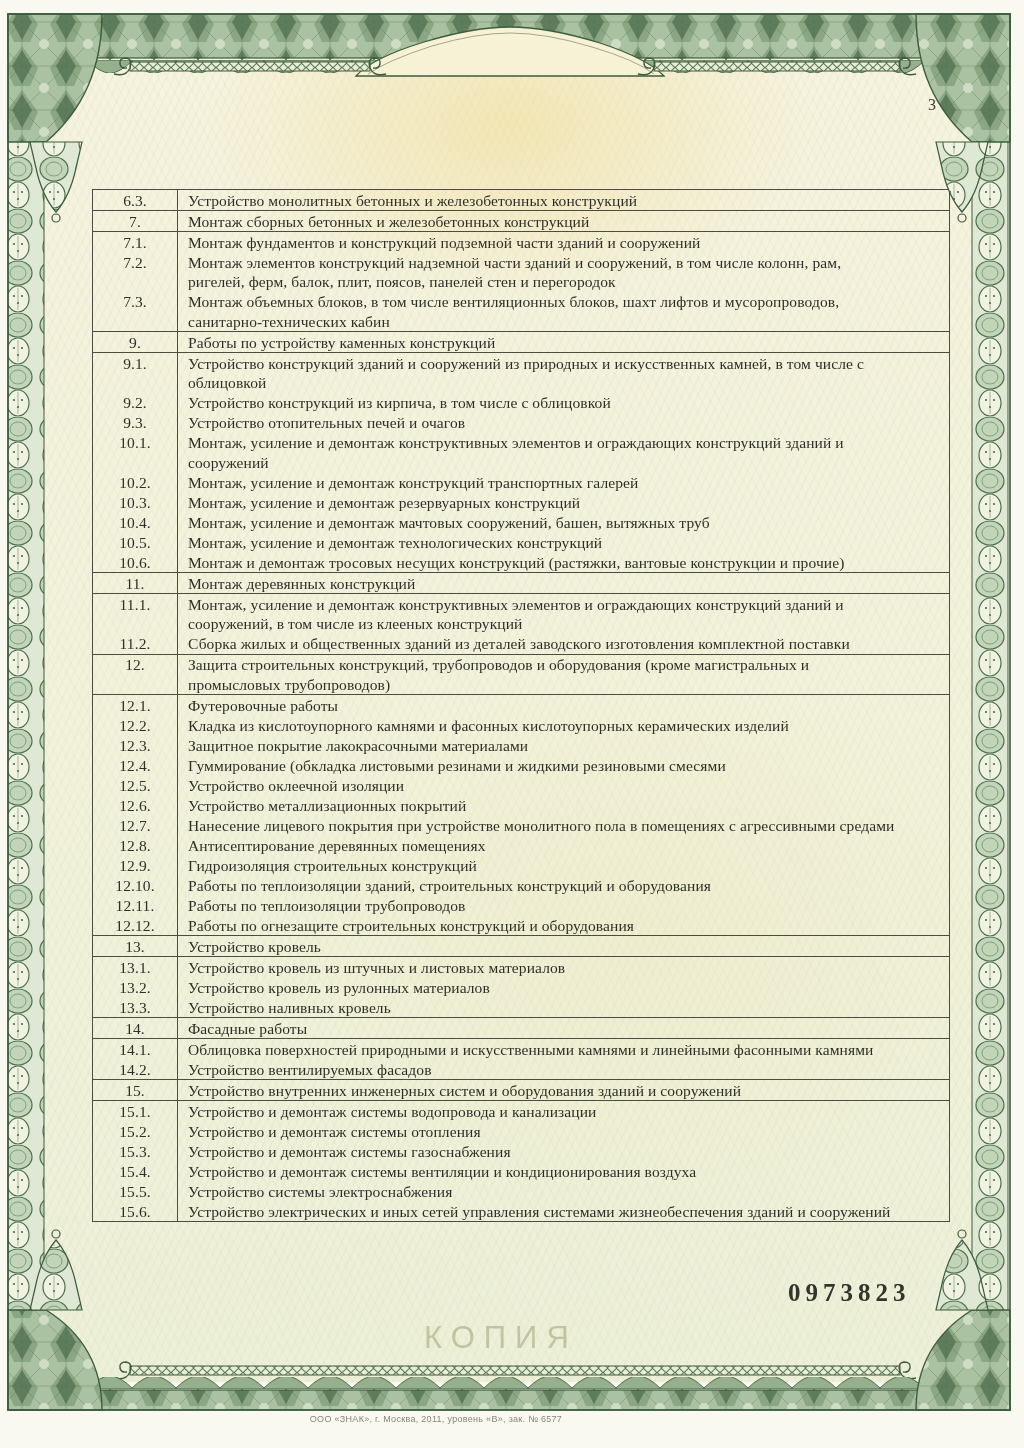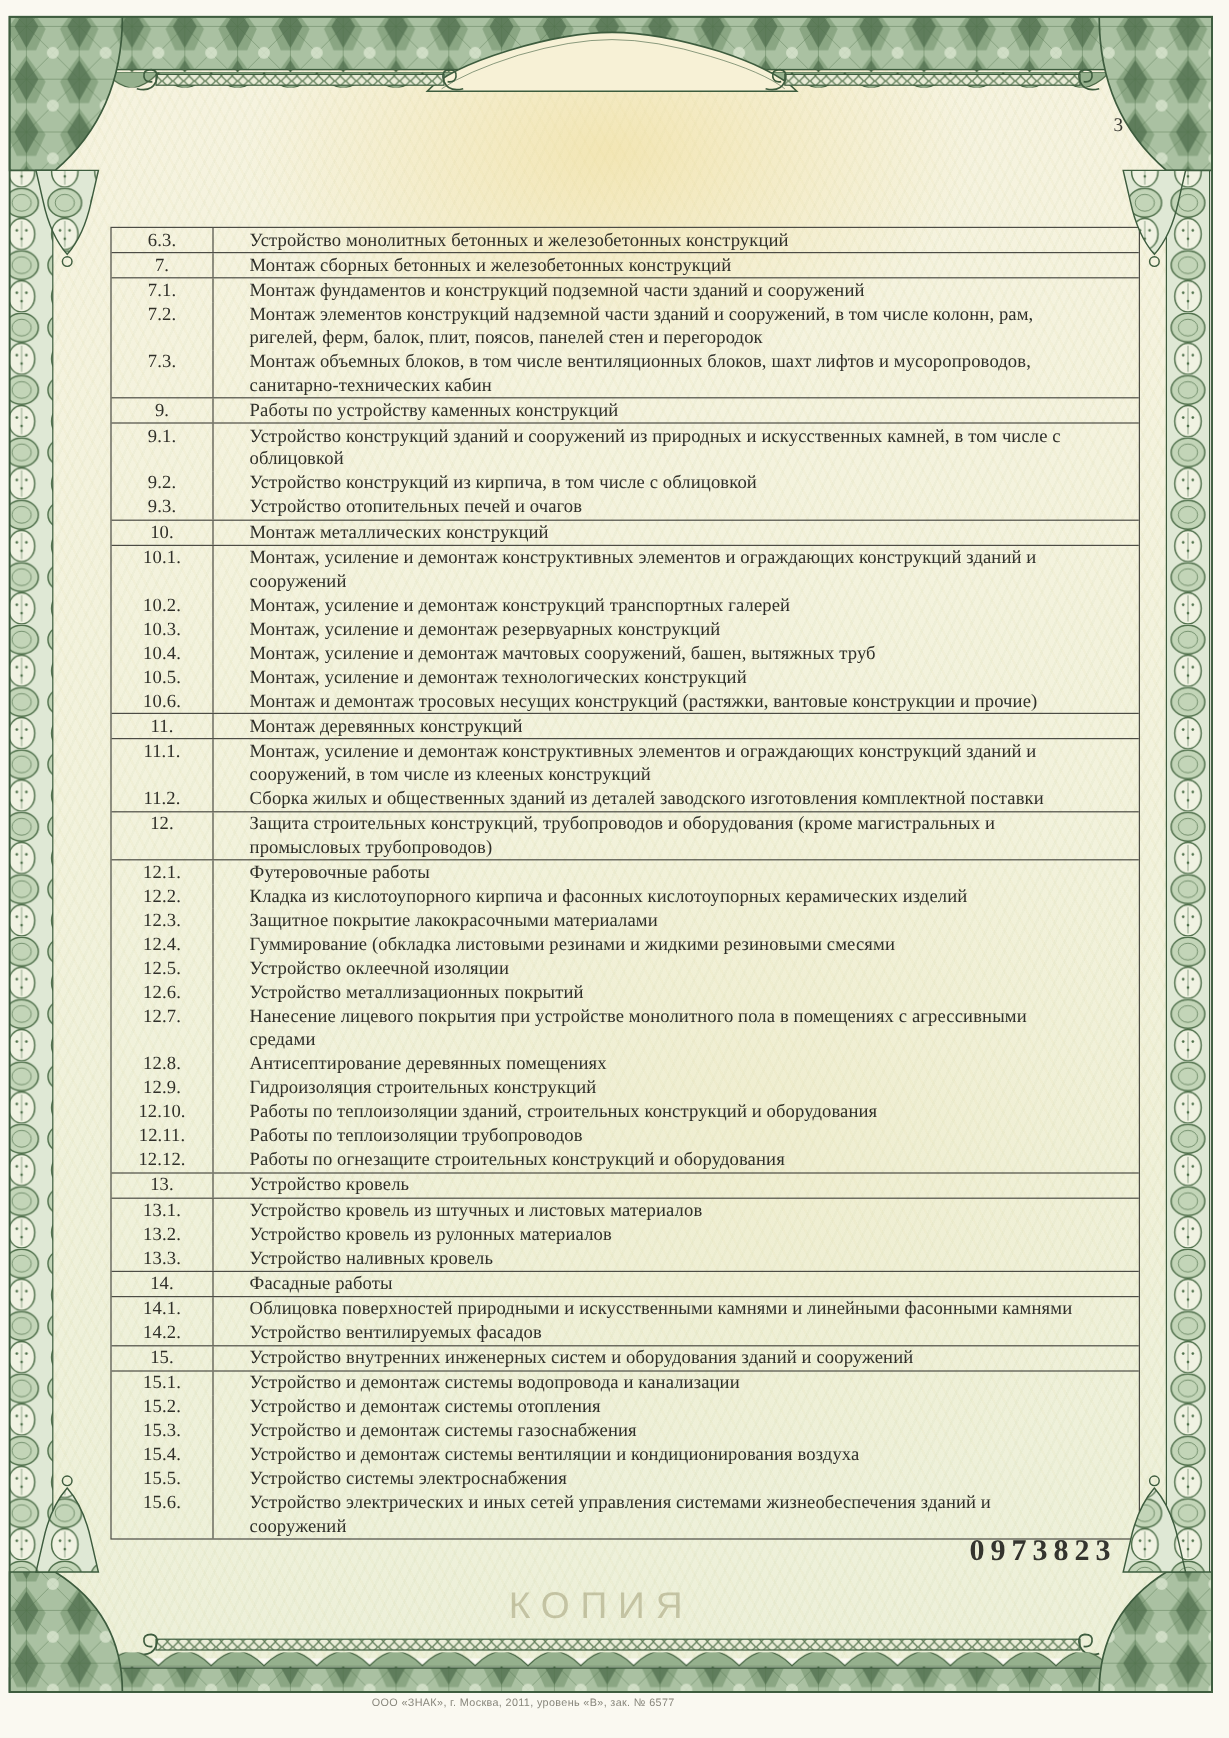--- a/index.html
+++ b/index.html
@@ -18,27 +18,27 @@
   }
 
   .border-svg{position:absolute;left:0;top:0;pointer-events:none;}
 
   .page-number{position:absolute;left:912px;top:96px;width:40px;text-align:center;
     font-size:16px;color:#3a3a33;}
 
   .works-table{position:absolute;left:92px;top:189px;width:856px;
     border:1.6px solid #4c4c45;
     font-size:15.5px;line-height:19.5px;letter-spacing:.1px;color:#2f2f29;}
-  .trow{display:flex;gap:20px;}
+  .trow{display:flex;}
   .trow.section{border-top:1.8px solid #4c4c45;border-bottom:1.8px solid #4c4c45;}
   .cell-num{flex:none;width:84px;border-right:1.6px solid #4c4c45;text-align:center;padding-top:.5px;}
   .cell-text{flex:1;padding:.5px 48px 0 10px;}
 
   .serial{position:absolute;left:788px;top:1279px;
-    font-size:25px;font-weight:bold;letter-spacing:5px;color:#34342e;margin-left:20px;}
+    font-size:25px;font-weight:bold;letter-spacing:5px;color:#34342e;}
 
   .watermark{position:absolute;left:424px;top:1320px;
     font-family:"Liberation Sans","DejaVu Sans",sans-serif;
     font-size:31px;font-weight:normal;letter-spacing:9px;
     color:#8d885c;opacity:.42;}
 
   .footer-imprint{position:absolute;left:0;top:1414px;width:872px;text-align:center;
     font-family:"Liberation Sans","DejaVu Sans",sans-serif;
     font-size:9px;letter-spacing:.3px;color:#87867b;}
 </style>
@@ -81,24 +81,20 @@
     <div class="cell-text">Устройство конструкций зданий и сооружений из природных и искусственных камней, в том числе с облицовкой</div>
   </div>
       <div class="trow">
     <div class="cell-num">9.2.</div>
     <div class="cell-text">Устройство конструкций из кирпича, в том числе с облицовкой</div>
   </div>
       <div class="trow">
     <div class="cell-num">9.3.</div>
     <div class="cell-text">Устройство отопительных печей и очагов</div>
   </div>
-      <div class="trow section">
-    <div class="cell-num">10.</div>
-    <div class="cell-text">Монтаж металлических конструкций</div>
-  </div>
       <div class="trow">
     <div class="cell-num">10.1.</div>
     <div class="cell-text">Монтаж, усиление и демонтаж конструктивных элементов и ограждающих конструкций зданий и сооружений</div>
   </div>
       <div class="trow">
     <div class="cell-num">10.2.</div>
     <div class="cell-text">Монтаж, усиление и демонтаж конструкций транспортных галерей</div>
   </div>
       <div class="trow">
     <div class="cell-num">10.3.</div>
@@ -131,21 +127,21 @@
       <div class="trow section">
     <div class="cell-num">12.</div>
     <div class="cell-text">Защита строительных конструкций, трубопроводов и оборудования (кроме магистральных и промысловых трубопроводов)</div>
   </div>
       <div class="trow">
     <div class="cell-num">12.1.</div>
     <div class="cell-text">Футеровочные работы</div>
   </div>
       <div class="trow">
     <div class="cell-num">12.2.</div>
-    <div class="cell-text">Кладка из кислотоупорного кирпича и фасонных кислотоупорных керамических изделий</div>
+    <div class="cell-text">Кладка из кислотоупорного камнями и фасонных кислотоупорных керамических изделий</div>
   </div>
       <div class="trow">
     <div class="cell-num">12.3.</div>
     <div class="cell-text">Защитное покрытие лакокрасочными материалами</div>
   </div>
       <div class="trow">
     <div class="cell-num">12.4.</div>
     <div class="cell-text">Гуммирование (обкладка листовыми резинами и жидкими резиновыми смесями</div>
   </div>
       <div class="trow">

